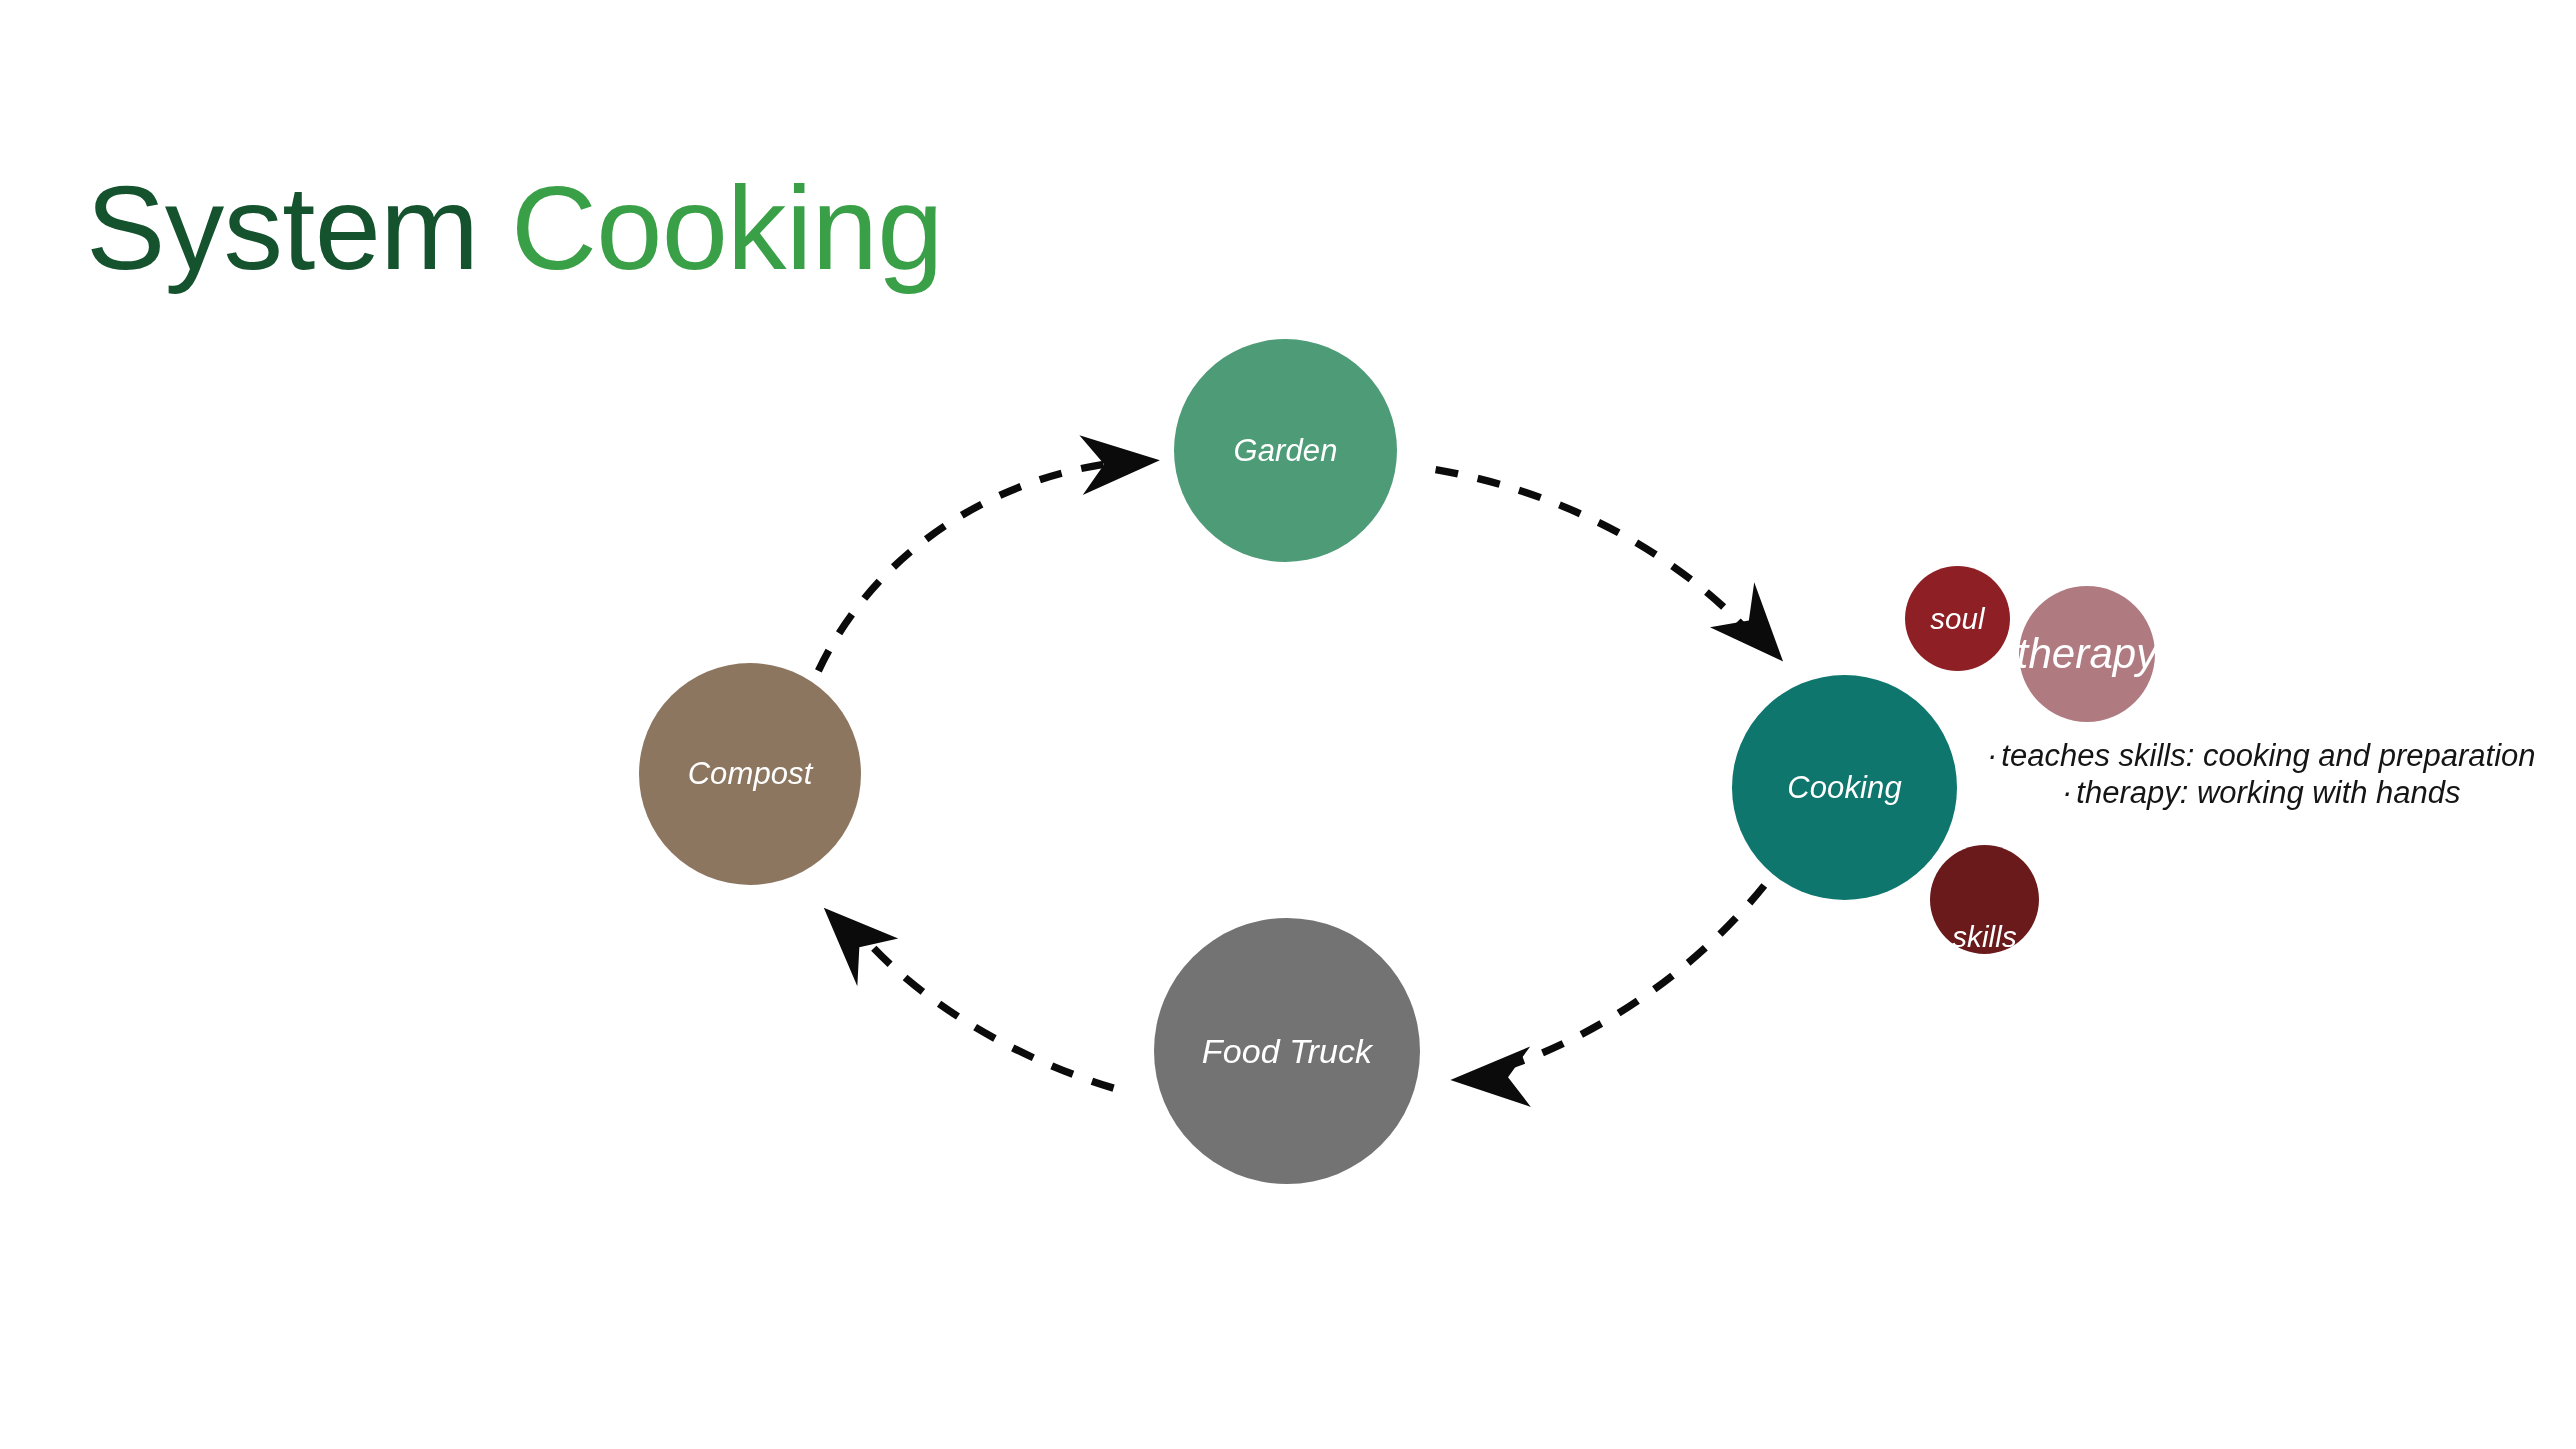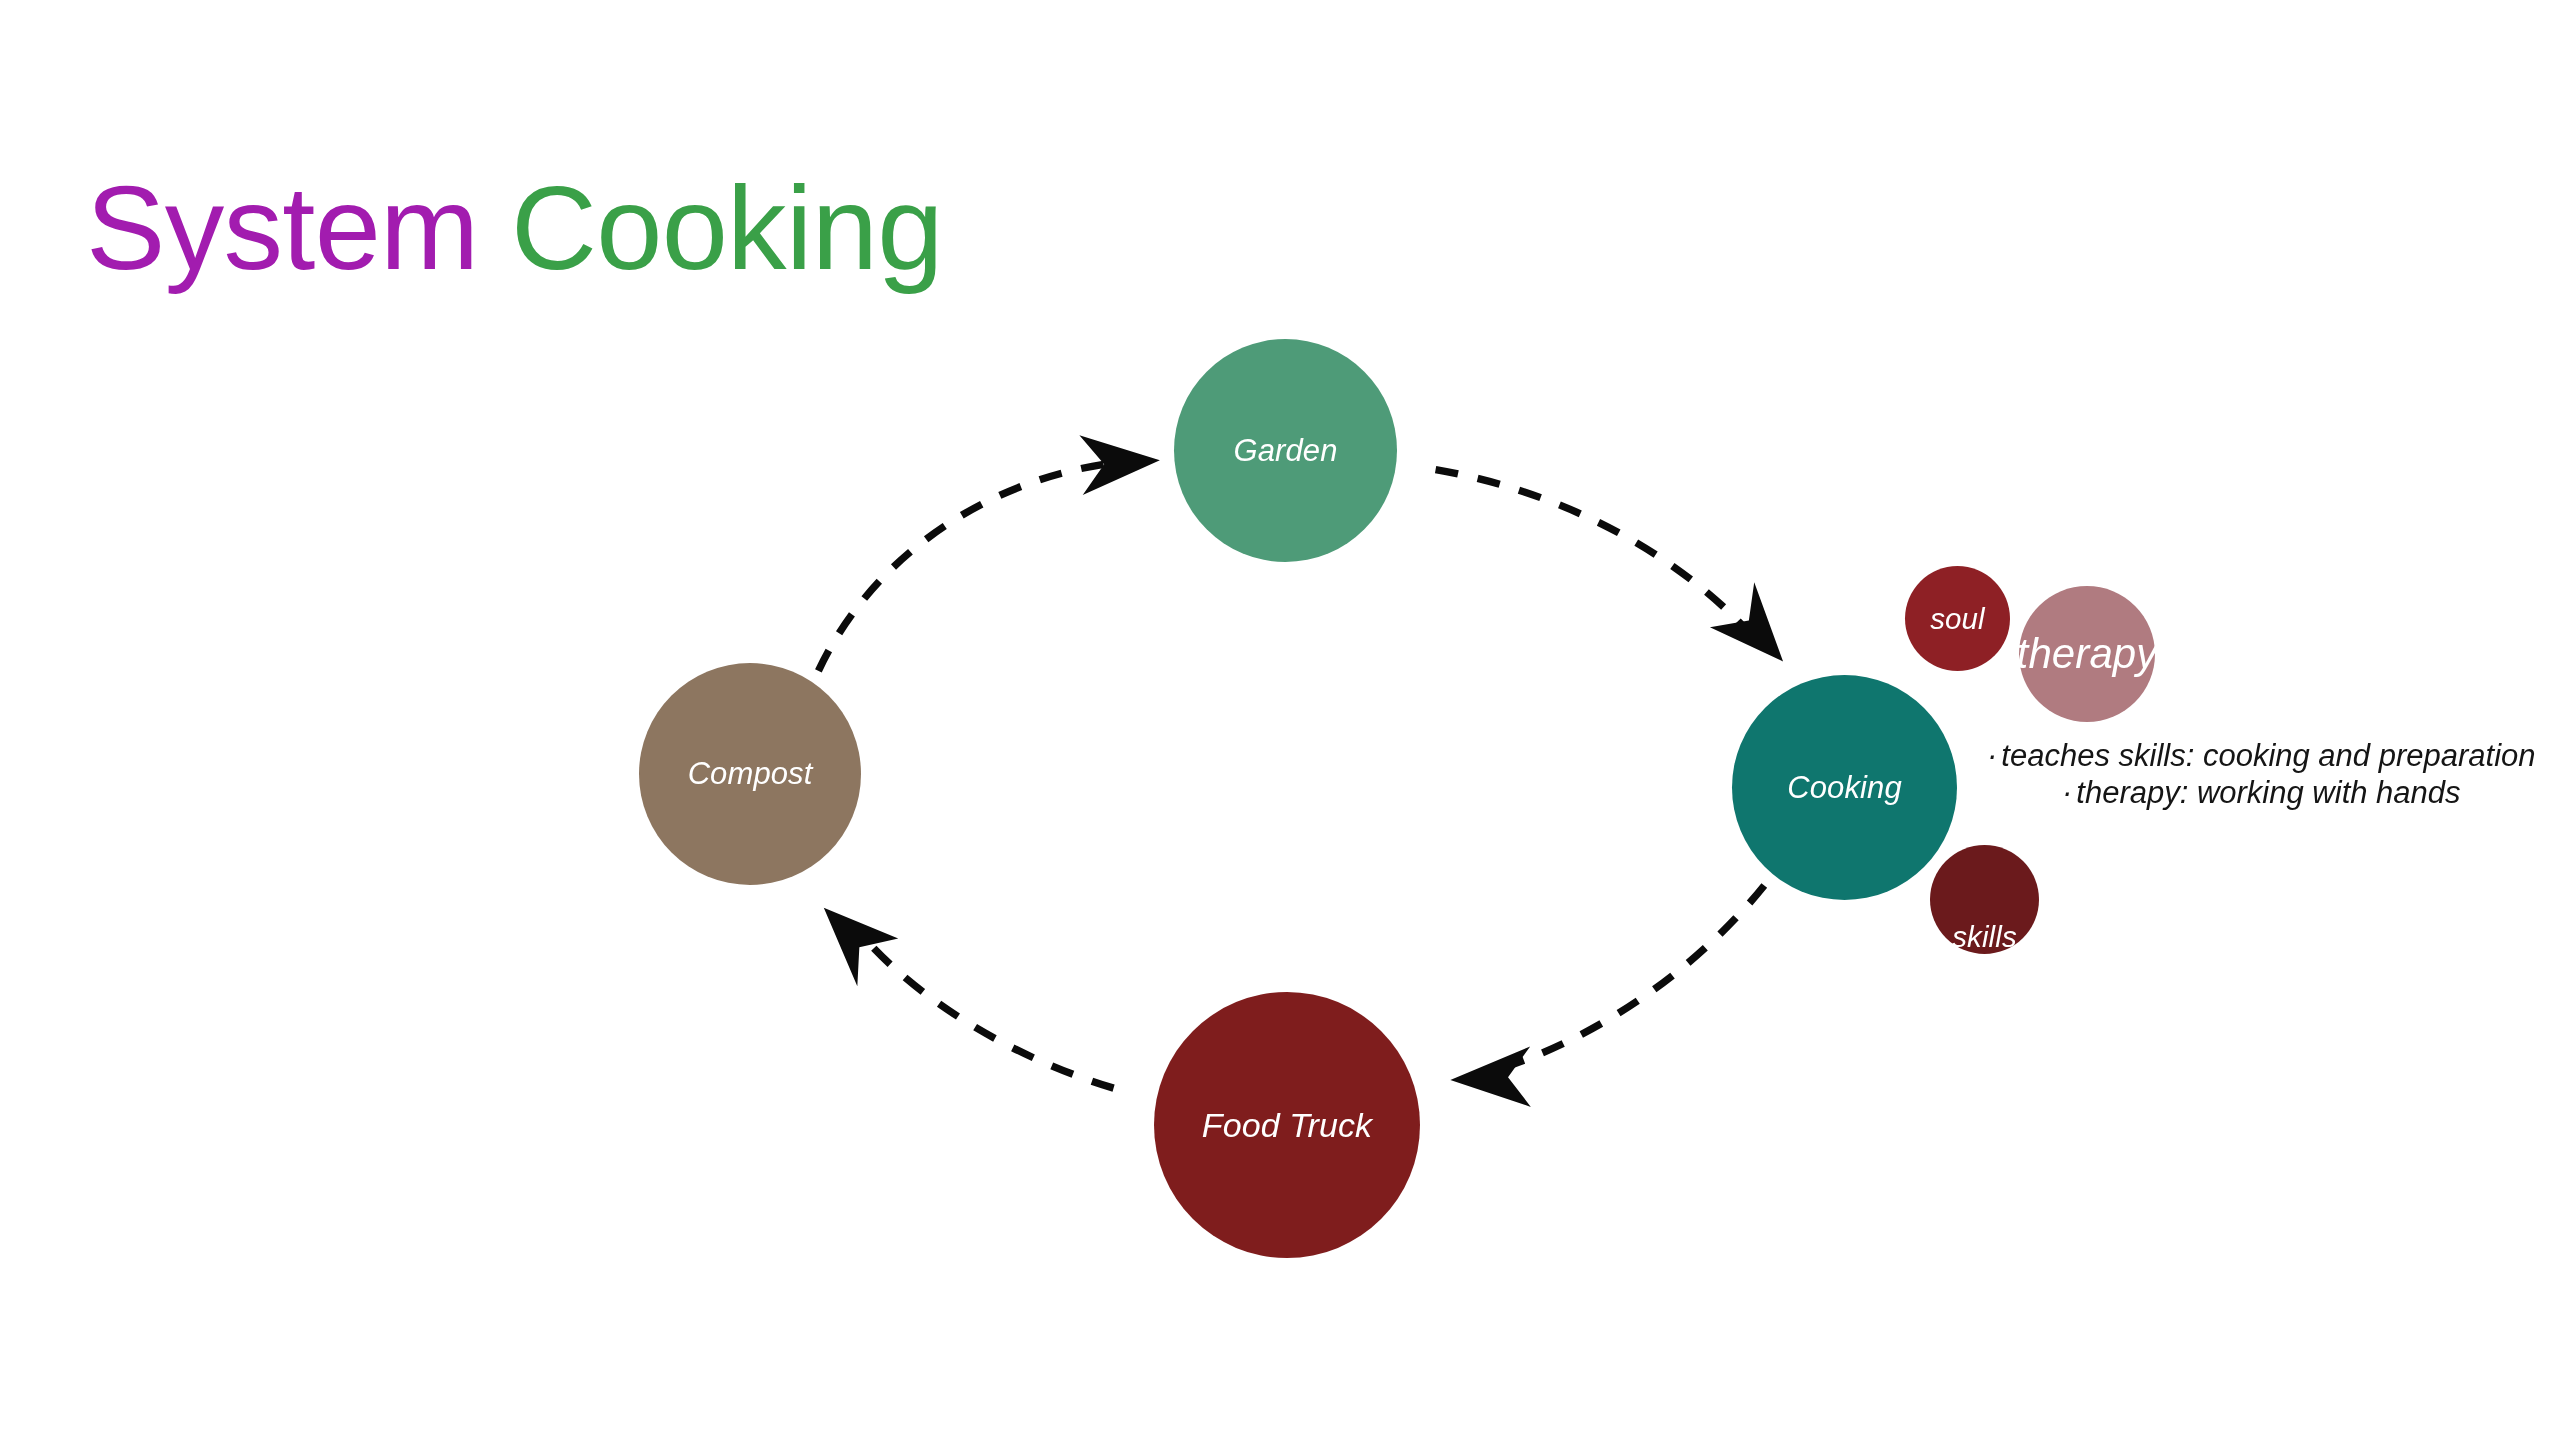--- a/index.html
+++ b/index.html
@@ -31,21 +31,21 @@
     position: absolute;
     left: 86px;
     top: 86px;
     font-size: 119px;
     line-height: 1.05;
     font-weight: 400;
     letter-spacing: -0.7px;
     white-space: nowrap;
     font-family: "Liberation Sans", "DejaVu Sans", sans-serif;
   }
-  #title .w1 { color: #a21caf; }
+  #title .w1 { color: #14532d; }
   #title .w2 { color: #3AA048; }
 
   
   #diagram {
     position: absolute;
     left: 0;
     top: 0;
     width: 2576px;
     height: 1449px;
   }
@@ -140,21 +140,21 @@
     </svg>
 
     <div class="node primary n-compost" style="left:639px; top:663px; width:222px; height:222px; background:#8D7660;">
       <span class="node-label">Compost</span>
     </div>
 
     <div class="node primary n-garden" style="left:1174px; top:339px; width:223px; height:223px; background:#4E9B78;">
       <span class="node-label">Garden</span>
     </div>
 
-    <div class="node primary n-foodtruck" style="left:1154px; top:992px; width:266px; height:266px; background:#7f1d1d;align-items:center;">
+    <div class="node primary n-foodtruck" style="left:1154px; top:918px; width:266px; height:266px; background:#737373;align-items:center;">
       <span class="node-label">Food Truck</span>
     </div>
 
     <div class="node primary n-cooking" style="left:1732px; top:675px; width:225px; height:225px; background:#0f766e;">
       <span class="node-label">Cooking</span>
     </div>
 
     <div class="node satellite n-soul" style="left:1905px; top:566px; width:105px; height:105px; background:#8E2025;">
       <span class="node-label">soul</span>
     </div>

